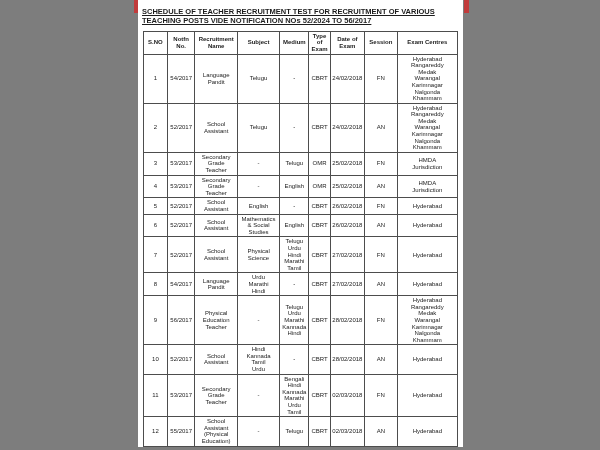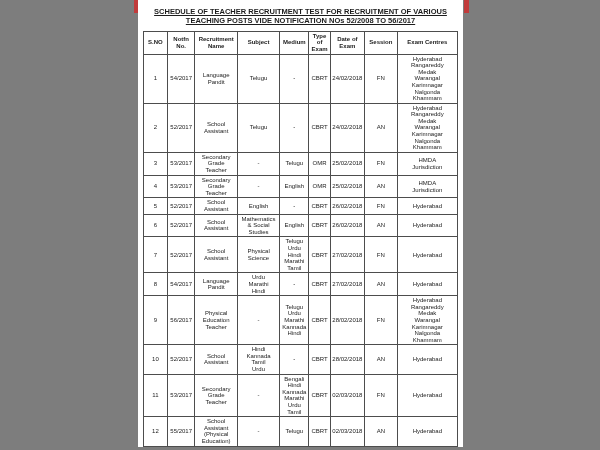--- a/index.html
+++ b/index.html
@@ -21,21 +21,20 @@
     background:var(--paper);
   }
   .corner-mark{
     position:absolute;top:0;width:5px;height:13px;
     background:var(--corner-mark-red);
   }
   .corner-mark.left{left:134px;}
   .corner-mark.right{left:464px;}
   .doc-title{
     margin:7px 4px 5px 4px;
-    text-align:center;
     font-size:7.5px;line-height:1.25;font-weight:bold;
   }
   .doc-title .line{text-decoration:underline;}
   table.schedule{
     border-collapse:collapse;
     margin:0 auto;
     width:315px;
     table-layout:fixed;
   }
   table.schedule th, table.schedule td{
@@ -60,21 +59,21 @@
 </style>
 </head>
 <body>
 
 <div class="corner-mark left"></div>
 <div class="corner-mark right"></div>
 
 <div class="paper">
   <div class="doc-title">
     <div class="line">SCHEDULE OF TEACHER RECRUITMENT TEST FOR RECRUITMENT OF VARIOUS</div>
-    <div class="line">TEACHING POSTS VIDE NOTIFICATION NOs 52/2008 TO 56/2017</div>
+    <div class="line">TEACHING POSTS VIDE NOTIFICATION NOs 52/2024 TO 56/2017</div>
   </div>
 
   <table class="schedule">
     <colgroup>
       <col class="c-sno">
         <col class="c-notfn">
         <col class="c-recruit">
       <col class="c-subject">
         <col class="c-medium">
         <col class="c-type">

